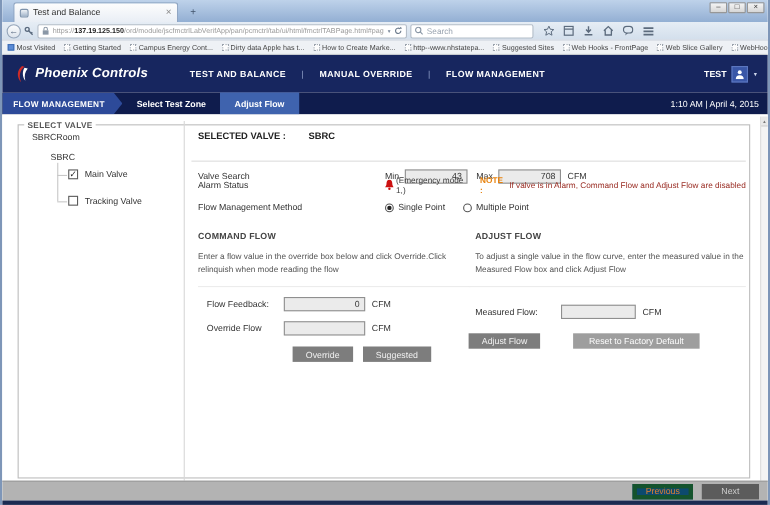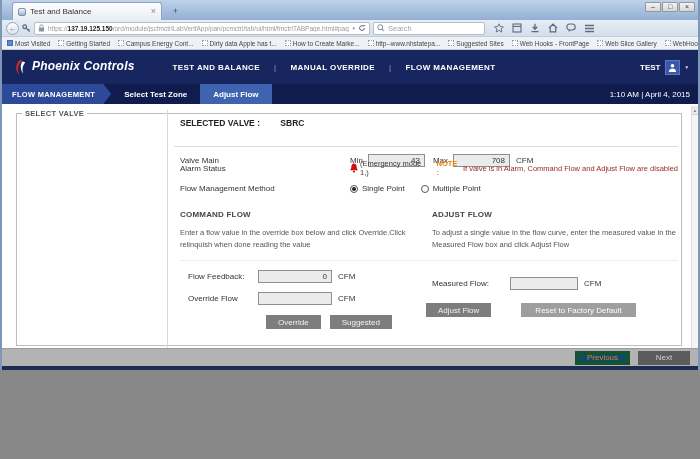--- a/index.html
+++ b/index.html
@@ -1,18 +1,18 @@
 <!DOCTYPE html>
 <html><head>
 <meta charset="utf-8">
 <style>
   * { box-sizing: border-box; margin: 0; padding: 0; }
   html,body { width:700px; height:459px; }
   body { font-family:"Liberation Sans", sans-serif; background:#888; }
-  .window { position:relative; width:700px; height:370px; overflow:hidden;
+  .window { position:relative; width:700px; height:459px; overflow:hidden;
             background:#fff; border-left:2px solid #7e96b8; border-right:2px solid #7e96b8; }
 
   
   .titlebar { position:absolute; top:0; left:0; right:0; height:20px;
               background:linear-gradient(#bed2ea,#93afd3); }
   .tab { position:absolute; left:10px; top:2px; width:150px; height:18px;
          background:linear-gradient(#fdfdfd,#e9eef5); border:1px solid #8ea4c0; border-bottom:none;
          border-radius:3px 3px 0 0; display:flex; align-items:center; gap:4px; padding:0 5px; }
   .tab-favicon { width:8px; height:8px; border-radius:2px;
                  background:linear-gradient(#f0f4f8,#9fb2c8); border:1px solid #7d92ab; flex:none; }
@@ -326,31 +326,46 @@
     <div class="crumb-chevron">FLOW MANAGEMENT</div>
     <div class="crumb-tab">Select Test Zone</div>
     <div class="crumb-tab active">Adjust Flow</div>
     <div class="crumb-time">1:10 AM | April 4, 2015</div>
   </div>
 
   <div class="content">
     <div class="panel-border"></div>
     <div class="panel-legend">SELECT VALVE</div>
 
+    <div class="tree">
+      <div class="t-root">SBRCRoom</div>
+      <div class="t-group">SBRC</div>
+      <div class="conn conn-v"></div>
+      <div class="conn conn-h1"></div>
+      <div class="conn conn-h2"></div>
+      <div class="valve-row vr1">
+        <span class="cbx">✓</span>
+        <span>Main Valve</span>
+      </div>
+      <div class="valve-row vr2">
+        <span class="cbx"></span>
+        <span>Tracking Valve</span>
+      </div>
+    </div>
     <div class="vdivider"></div>
 
     <div class="main">
       <div class="selhead">
         <span>SELECTED VALVE :</span>
         <span class="val">SBRC</span>
       </div>
       <div class="hr-top"></div>
 
       <div class="form-row row-clamp">
-        <span class="flabel">Valve Main</span>
+        <span class="flabel">Valve Search</span>
         <span class="mini-lab">Min</span>
         <input class="gin num w57" readonly="" value="43" style="">
         <span class="mini-lab" style="margin-left:8px">Max</span>
         <input class="gin num w57" readonly="" value="708" style="">
         <span class="unit">CFM</span>
       </div>
 
       <div class="form-row row-alarm">
         <span class="flabel" style="font-size:8px">Alarm Status</span>
         <span>
@@ -373,21 +388,21 @@
           <span class="radio-lab">Single Point</span>
         </span>
         <span class="radio-group rg2">
           <span class="radio"></span>
           <span class="radio-lab">Multiple Point</span>
         </span>
       </div>
 
       <div class="col col-left">
         <div class="col-title">COMMAND FLOW</div>
-        <div class="col-desc">Enter a flow value in the override box below and click Override.Click relinquish when done reading the value</div>
+        <div class="col-desc">Enter a flow value in the override box below and click Override.Click relinquish when mode reading the flow</div>
         <div class="col-hr"></div>
         <div class="cf-row">
           <span class="cf-label">Flow Feedback:</span>
           <input class="gin num w74" readonly="" value="0" style="">
           <span class="unit">CFM</span>
         </div>
         <div class="cf-row">
           <span class="cf-label">Override Flow</span>
           <input class="gin w74" readonly="" value="" style="">
           <span class="unit">CFM</span>

